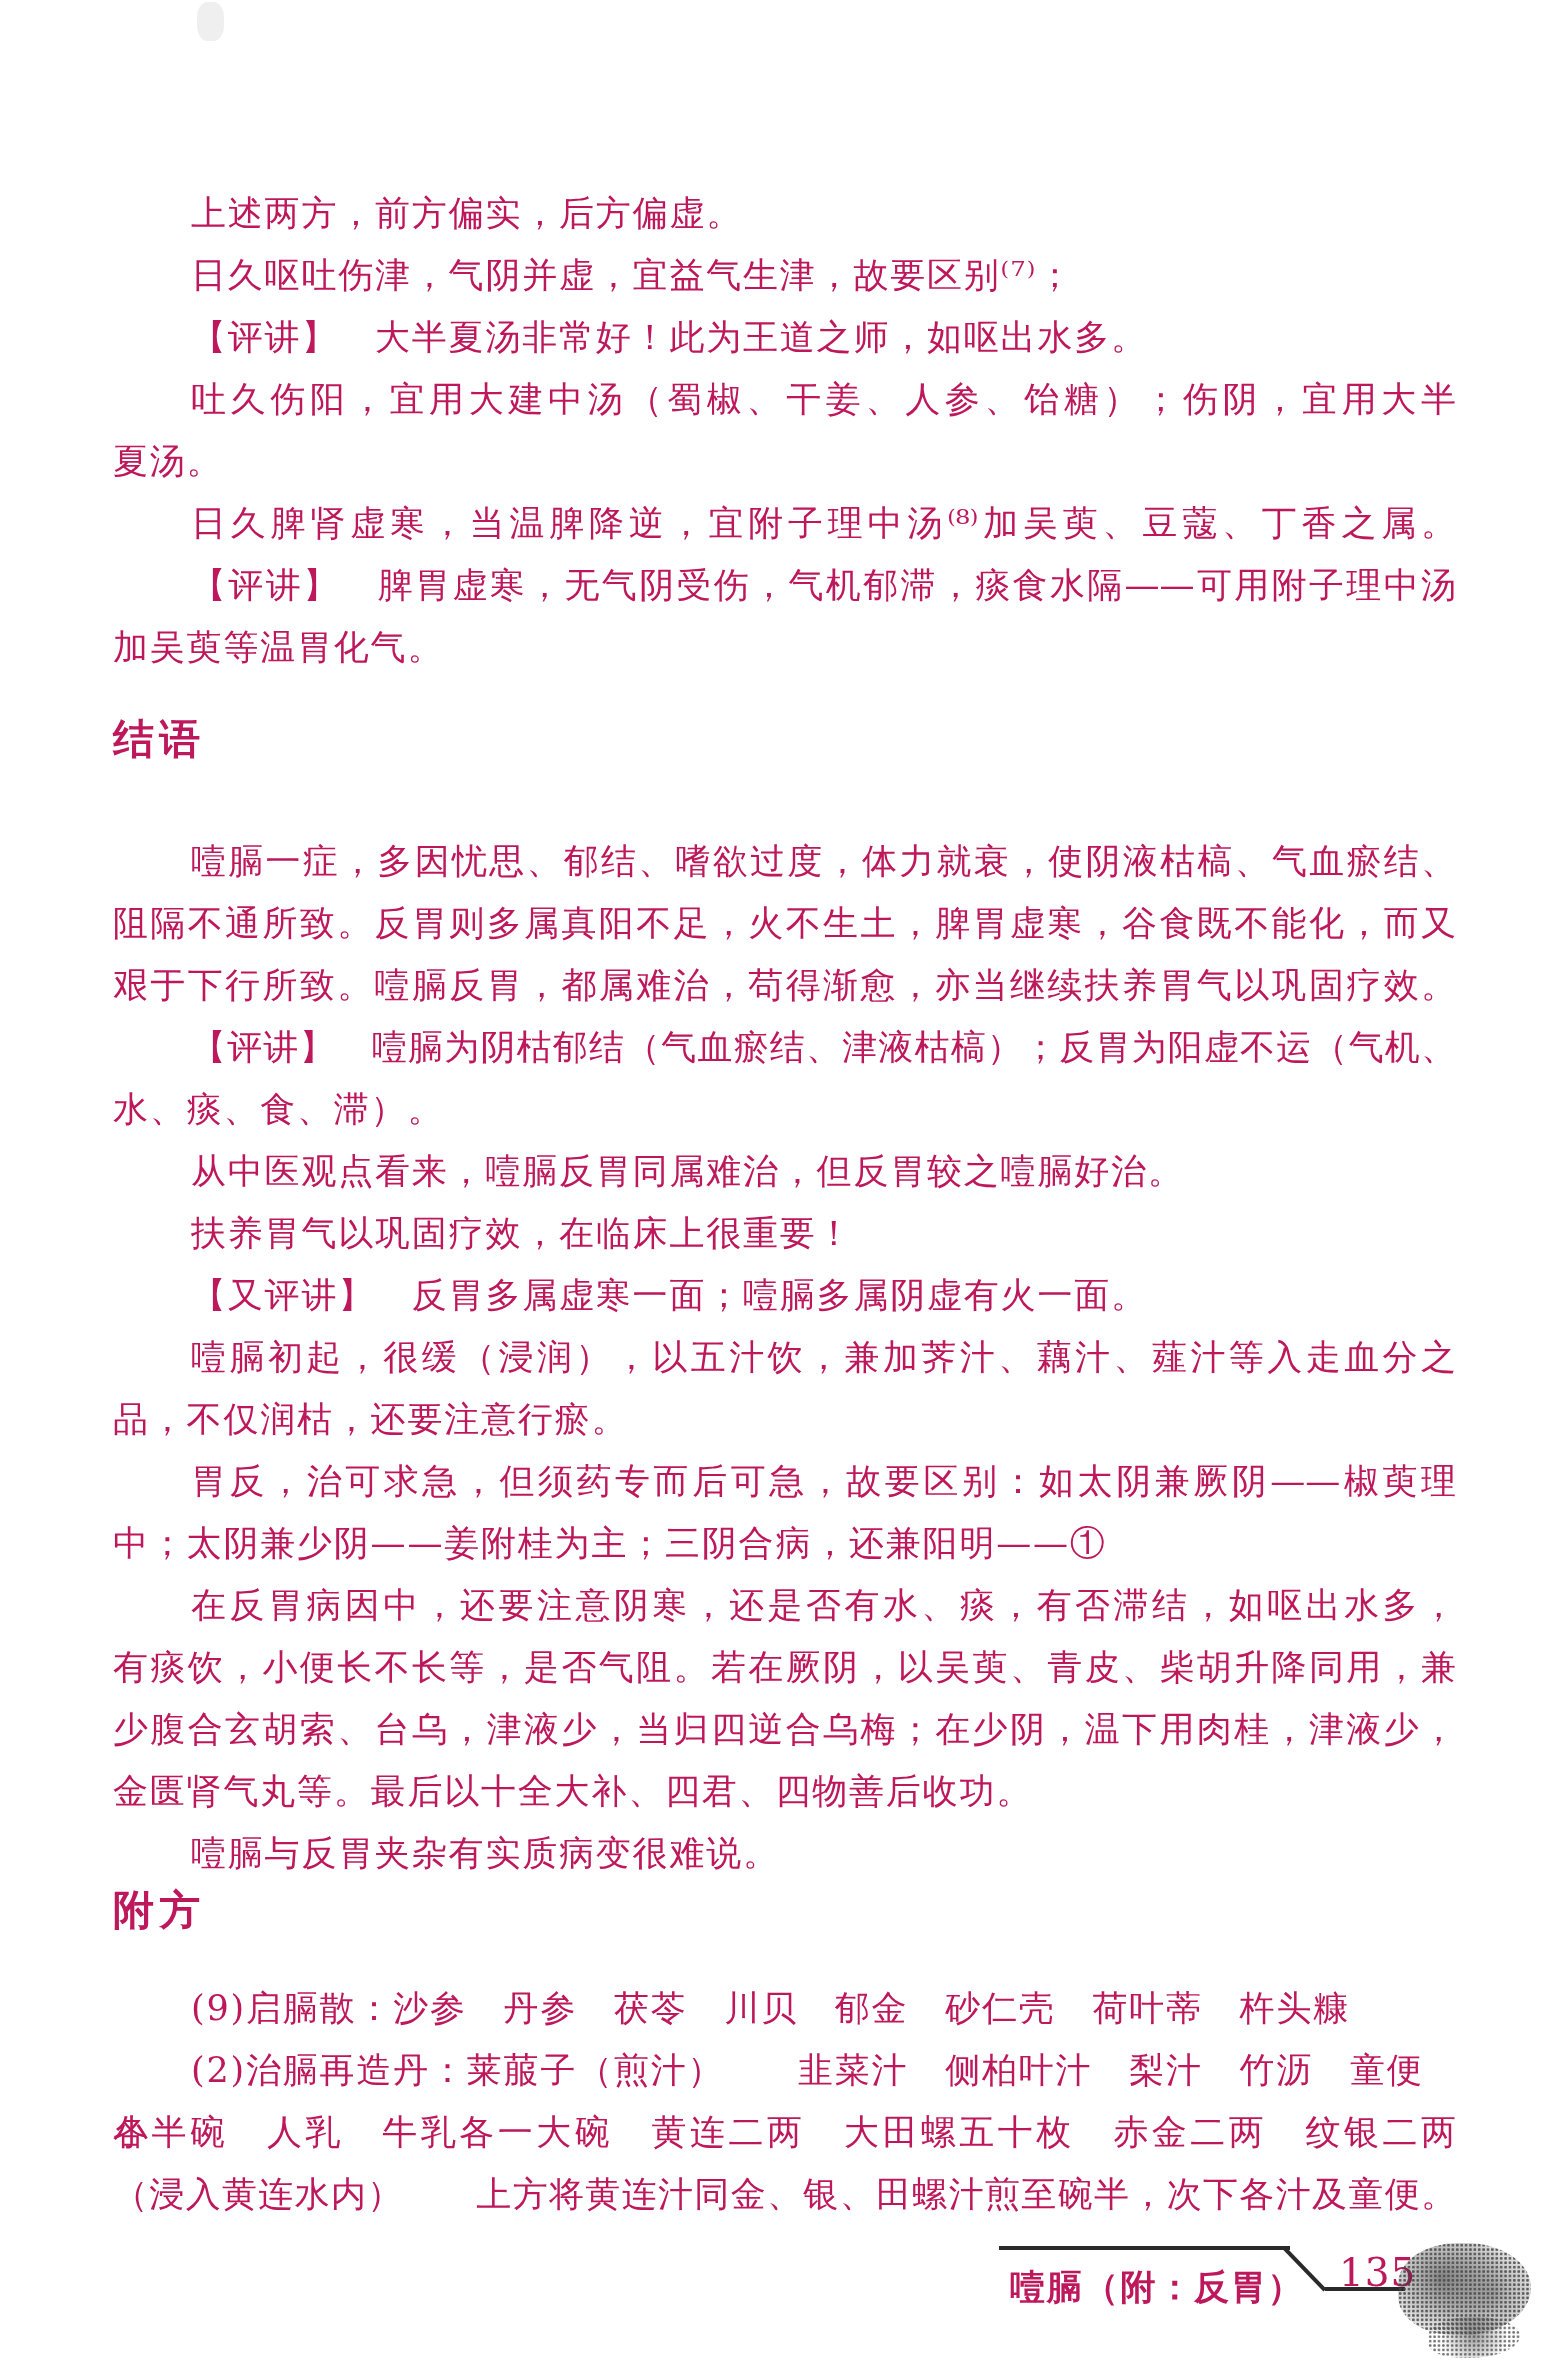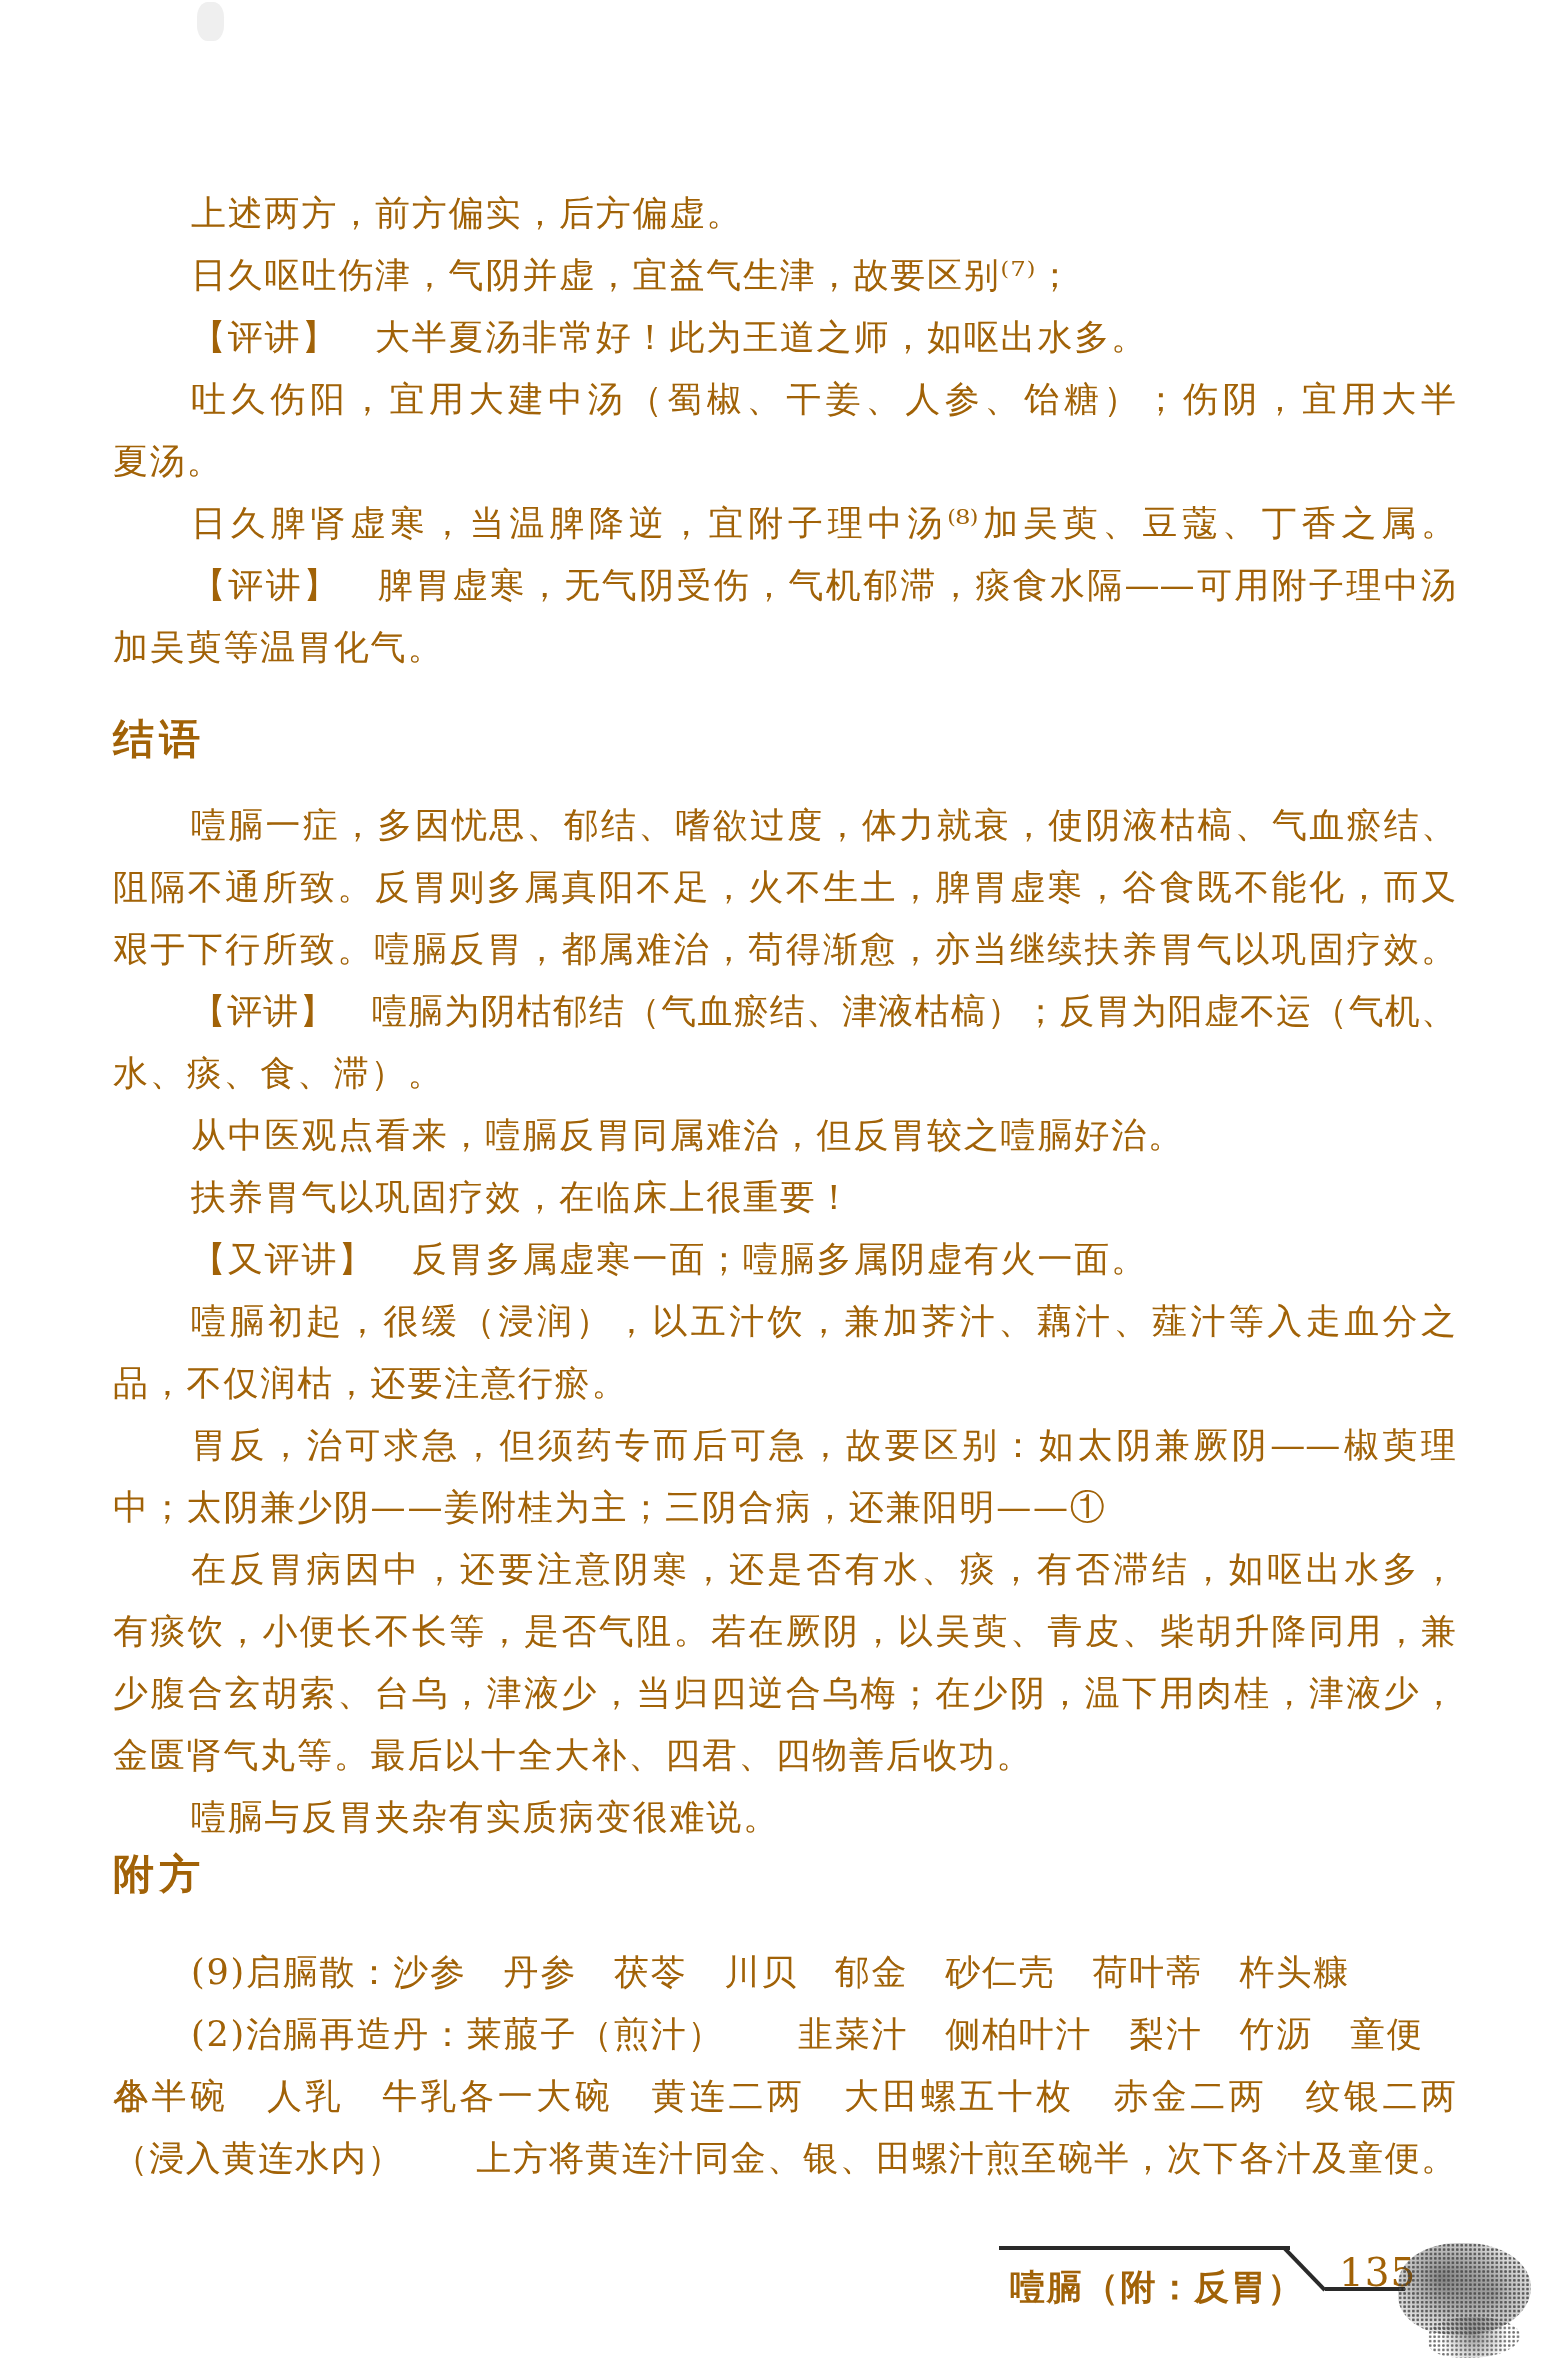--- a/index.html
+++ b/index.html
@@ -2,21 +2,21 @@
 <html style="font-size:14px"><head>
 <meta charset="utf-8">
 <style>
   html, body { margin: 0; padding: 0; background: #e8e8e8; }
   #page {
     position: relative;
     width: 1566px;
     height: 2377px;
     background: #ffffff;
     font-family: "DejaVu Serif", "Liberation Serif", serif;
-    color: #a16207;
+    color: #be185d;
     overflow: hidden;
   }
   
   #content {
     position: absolute;
     left: 113px;
     top: 182px;
     width: 1343px;
   }
   .ln {
@@ -33,21 +33,21 @@
     text-align: justify;
     text-align-last: justify;
   }
   .heading {
     font-size: 41px;
     font-weight: bold;
     line-height: 53px;
     height: 53px;
     letter-spacing: 5.3px;
   }
-  #heading-conclusion { margin-top: 35px; margin-bottom: 28px; }
+  #heading-conclusion { margin-top: 35px; margin-bottom: 64px; }
   #heading-appendix   { margin-top: 0; margin-bottom: 40px; }
 
   
   .footer-rule {
     position: absolute;
     background: #2a2a2a;
     height: 3.5px;
   }
   #footer-rule-long  { left: 999px; top: 2246px; width: 291px; }
   #footer-rule-diag  {

